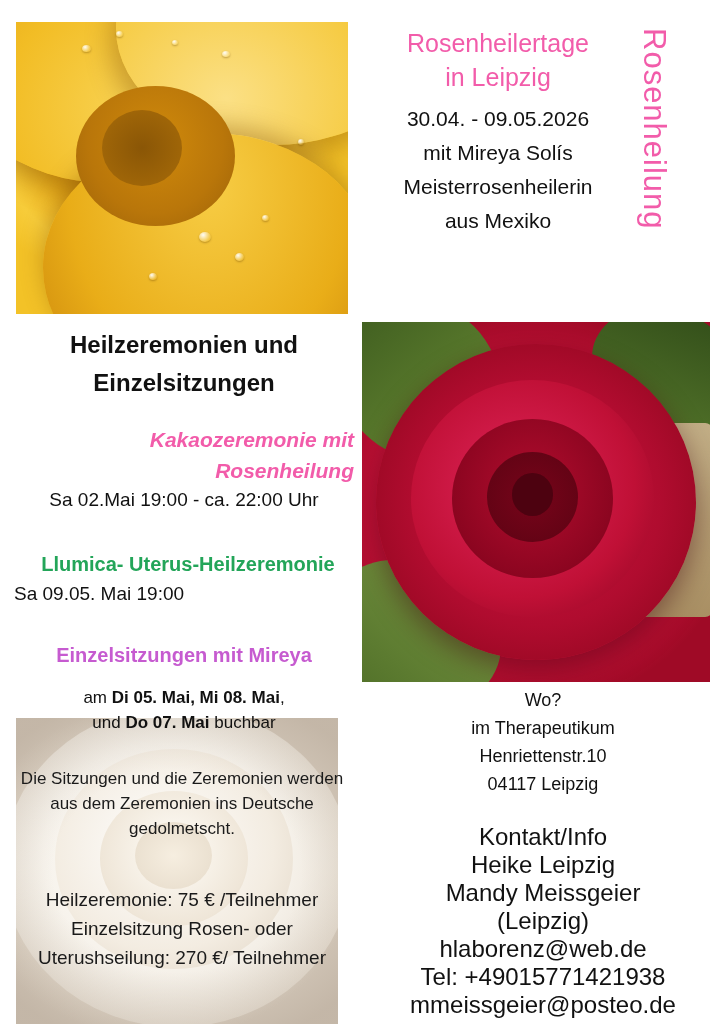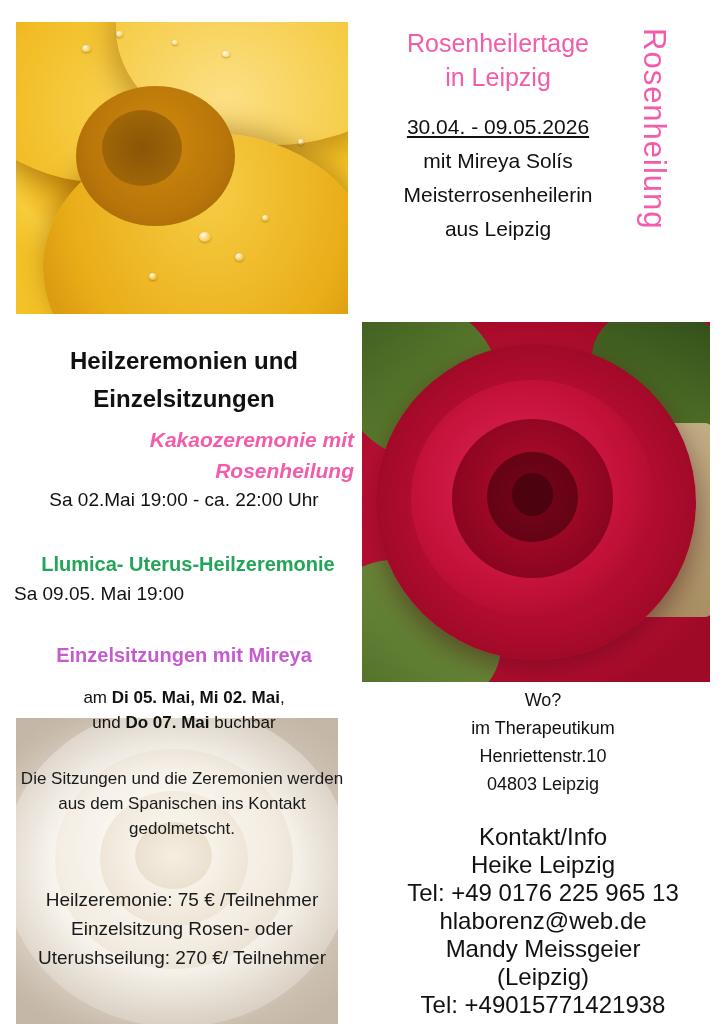--- a/index.html
+++ b/index.html
@@ -132,21 +132,21 @@
     color: #f25caa;
     font-size: 25px;
     line-height: 34px;
     font-weight: 400;
   }
   #header-dates, #header-with, #header-role, #header-origin {
     color: #111;
     font-size: 21px;
     line-height: 34px;
   }
-  #header-dates { margin-top: 16px; text-decoration: underline; }
+  #header-dates { margin-top: 8px; }
 
   #vertical-word {
     position: absolute;
     left: 636px;
     top: 28px;
     color: #f25caa;
     font-size: 31px;
     letter-spacing: 1px;
     writing-mode: vertical-rl;
     text-orientation: mixed;
@@ -155,21 +155,20 @@
 
   #section-heading {
     left: 14px;
     top: 326px;
     width: 340px;
     text-align: center;
     font-size: 24px;
     line-height: 38px;
     font-weight: bold;
     color: #111;
-    margin-top: 16px;
   }
 
   #event-1-title {
     left: 14px;
     top: 424px;
     width: 340px;
     text-align: right;
     color: #f25caa;
     font-size: 21px;
     line-height: 31px;
@@ -304,67 +303,66 @@
     <div class="petal w4"></div>
     <div class="shade"></div>
   </div>
 
   <div class="txt" id="header-block">
     <div id="title-line1">Rosenheilertage</div>
     <div id="title-line2">in Leipzig</div>
     <div id="header-dates">30.04. - 09.05.2026</div>
     <div id="header-with">mit Mireya Solís</div>
     <div id="header-role">Meisterrosenheilerin</div>
-    <div id="header-origin">aus Leipzig</div>
+    <div id="header-origin">aus Mexiko</div>
   </div>
 
   <div id="vertical-word">Rosenheilung</div>
 
   <div class="txt" id="section-heading">
     <div>Heilzeremonien und</div>
     <div>Einzelsitzungen</div>
   </div>
 
   <div class="txt" id="event-1-title">
     <div>Kakaozeremonie mit</div>
     <div>Rosenheilung</div>
   </div>
   <div class="txt" id="event-1-time">Sa 02.Mai  19:00 -  ca. 22:00 Uhr</div>
 
   <div class="txt" id="event-2-title">Llumica- Uterus-Heilzeremonie</div>
   <div class="txt" id="event-2-time">Sa 09.05. Mai 19:00</div>
 
   <div class="txt" id="event-3-title">Einzelsitzungen mit Mireya</div>
   <div class="txt" id="event-3-days">
-    <div><span>am </span><b>Di 05. Mai, Mi 02. Mai</b><span>,</span></div>
+    <div><span>am </span><b>Di 05. Mai, Mi 08. Mai</b><span>,</span></div>
     <div><span>und </span><b>Do 07. Mai</b><span> buchbar</span></div>
   </div>
 
   <div class="txt" id="note-block">
     <div>Die Sitzungen und die Zeremonien werden</div>
-    <div>aus dem Spanischen ins Kontakt</div>
+    <div>aus dem Zeremonien ins Deutsche</div>
     <div>gedolmetscht.</div>
   </div>
 
   <div class="txt" id="price-block">
     <div>Heilzeremonie: 75 € /Teilnehmer</div>
     <div>Einzelsitzung Rosen- oder</div>
     <div>Uterushseilung: 270 €/ Teilnehmer</div>
   </div>
 
   <div class="txt" id="where-block">
     <div>Wo?</div>
     <div>im Therapeutikum</div>
     <div>Henriettenstr.10</div>
-    <div>04803 Leipzig</div>
+    <div>04117 Leipzig</div>
   </div>
 
   <div class="txt" id="contact-block">
     <div>Kontakt/Info</div>
     <div>Heike Leipzig</div>
-    <div>Tel: +49 0176 225 965 13</div>
+    <div>Mandy Meissgeier (Leipzig)</div>
     <div>hlaborenz@web.de</div>
-    <div>Mandy Meissgeier (Leipzig)</div>
     <div>Tel: +49015771421938</div>
     <div>mmeissgeier@posteo.de</div>
   </div>
 
 </div>
 
 </body></html>

